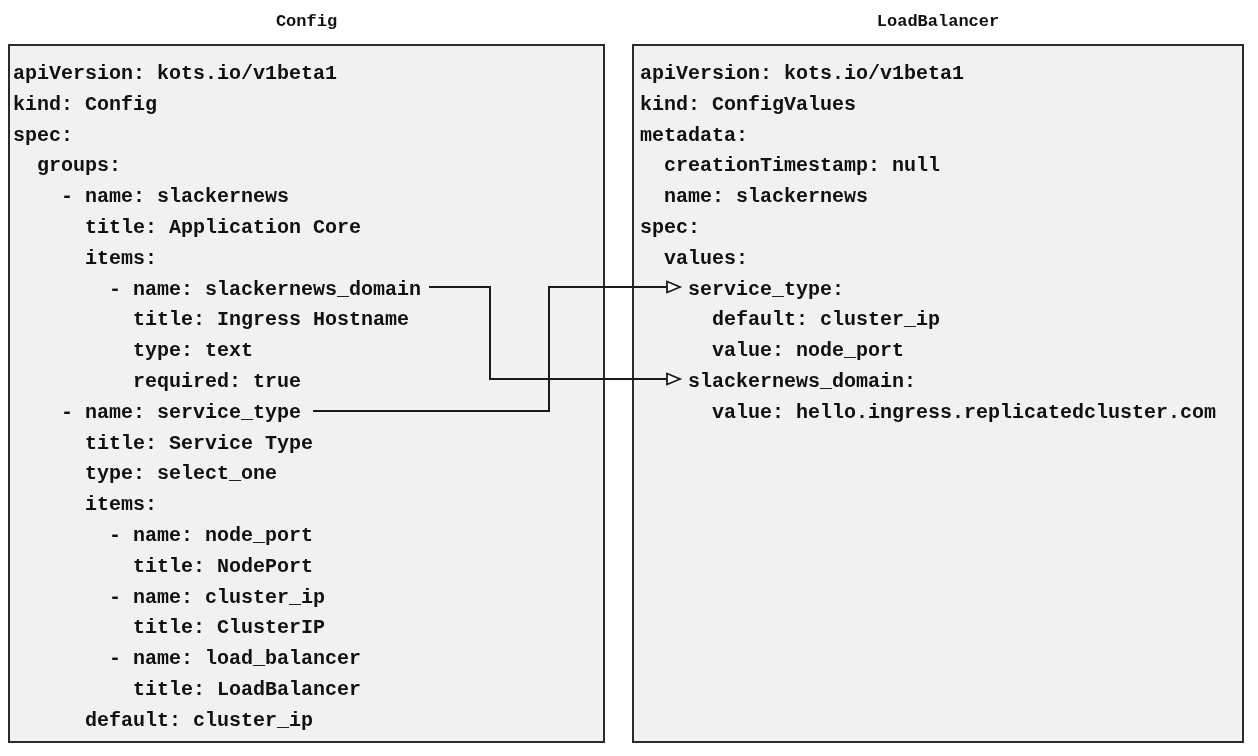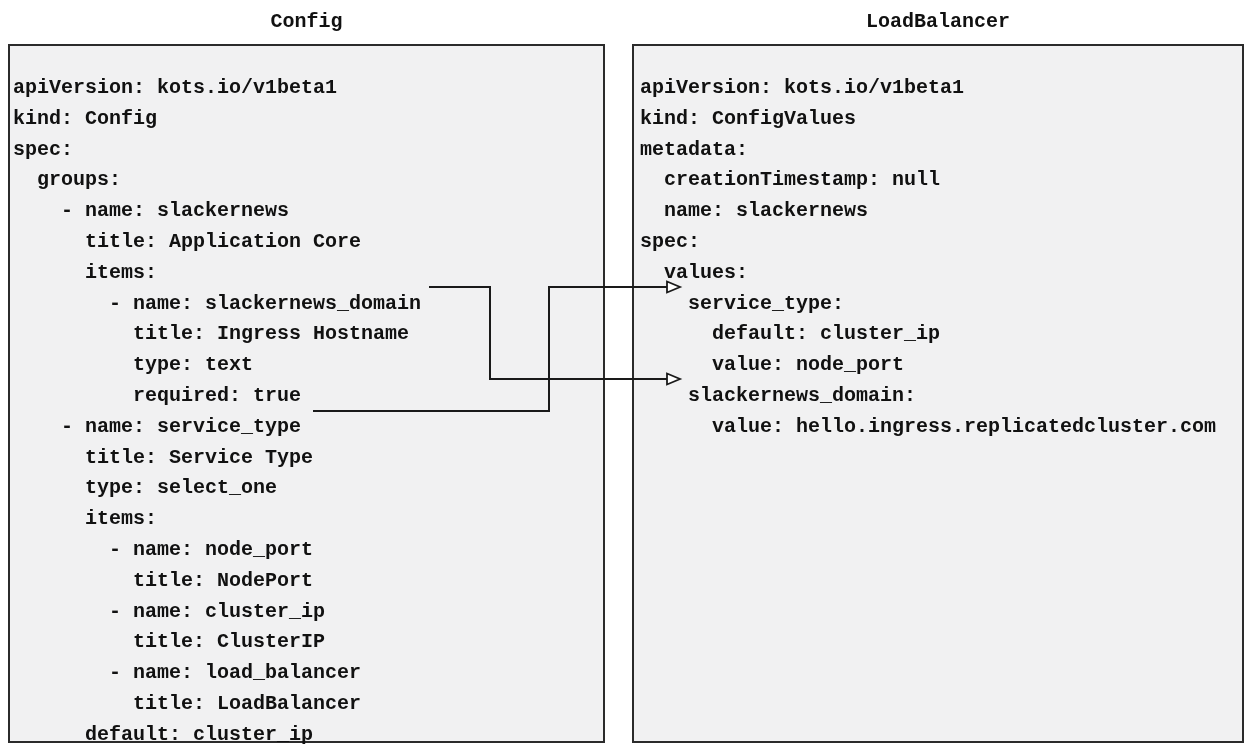--- a/index.html
+++ b/index.html
@@ -15,21 +15,21 @@
   }
 
   .panel-title {
     position: absolute;
     top: 7px;
     height: 30px;
     line-height: 30px;
     text-align: center;
     font-family: "Liberation Mono", monospace;
     font-weight: bold;
-    font-size: 20px;
+    font-size: 17px;
     color: #111111;
     letter-spacing: 0;
   }
   .config-title  { left: 8px;   width: 597px; }
   .values-title  { left: 632px; width: 612px; }
 
   .box {
     position: absolute;
     top: 44px;
     height: 699px;
@@ -38,21 +38,21 @@
   }
   .config-box { left: 8px;   width: 597px; }
   .values-box { left: 632px; width: 612px; }
 
   .box pre {
     font-family: "Liberation Mono", monospace;
     font-weight: bold;
     font-size: 20px;
     line-height: 30.8px;
     color: #111111;
-    padding: 27px 0 0 3px;
+    padding: 13px 0 0 3px;
     white-space: pre;
   }
   .values-box pre { padding-left: 6px; }
 
   svg.overlay {
     position: absolute;
     left: 0;
     top: 0;
     width: 1258px;
     height: 756px;

